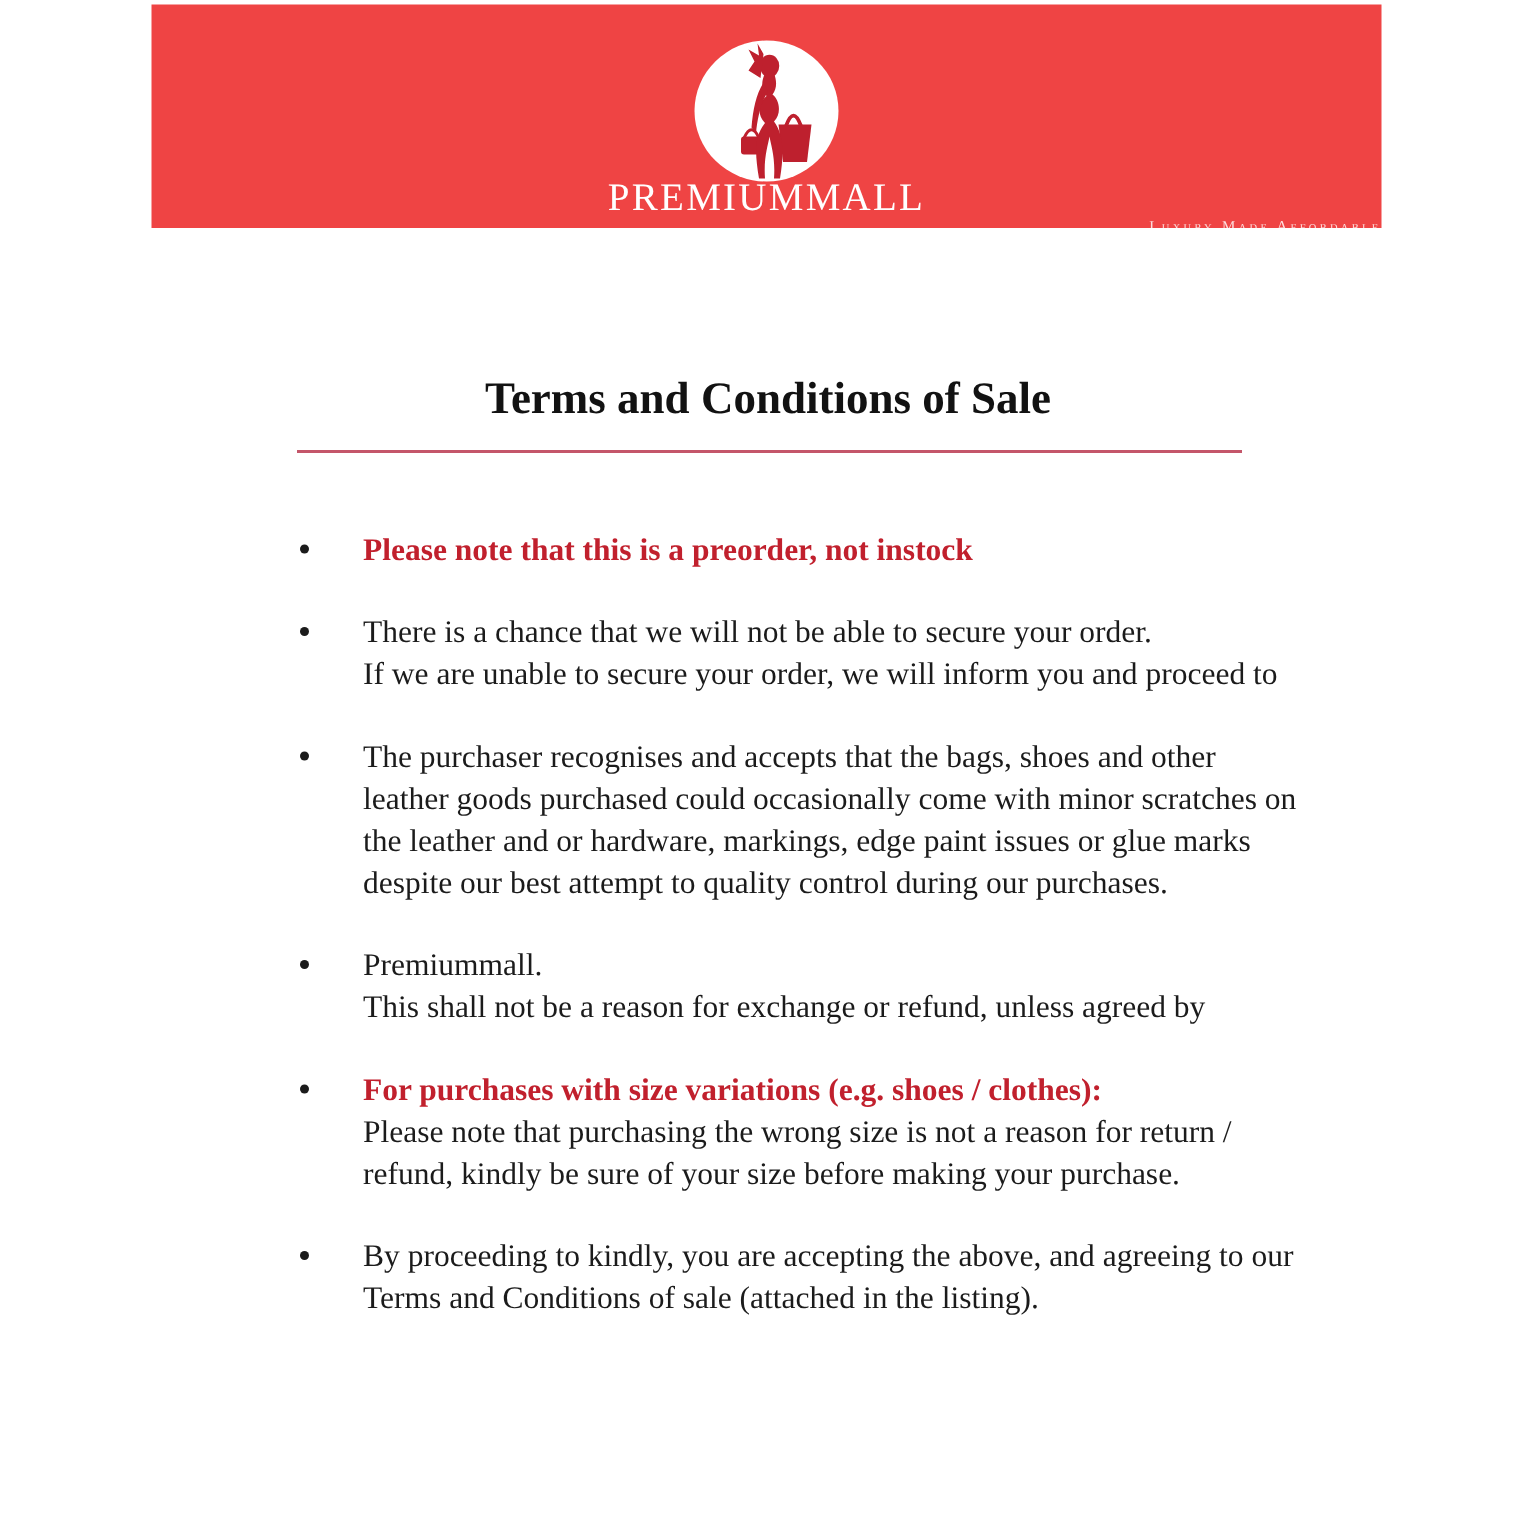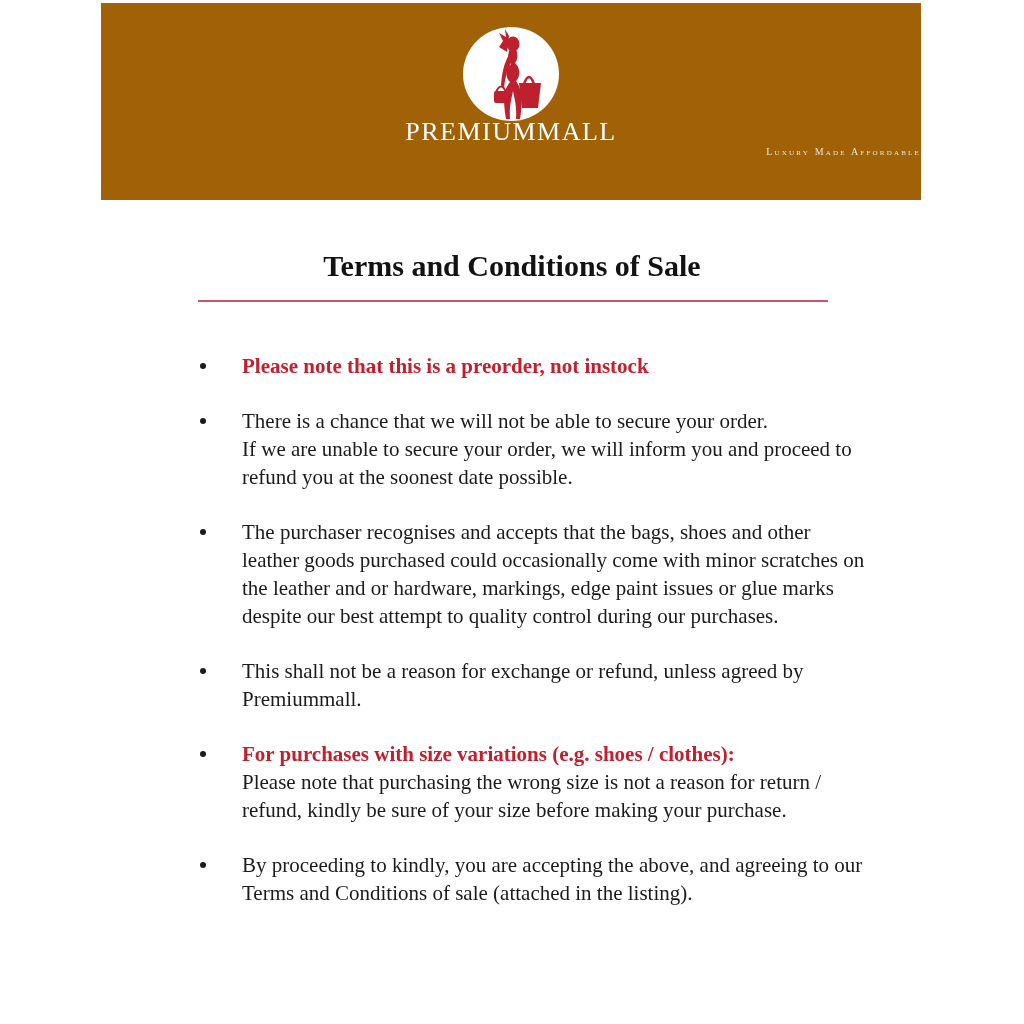--- a/index.html
+++ b/index.html
@@ -3,22 +3,22 @@
 <meta charset="utf-8">
 <style>
   html,body { margin:0; padding:0; }
   .page {
     position:relative; width:1024px; height:1024px; background:#ffffff;
     font-family:"Liberation Serif", serif; overflow:hidden;
   }
 
   
   .banner {
-    position:absolute; left:101px; top:3px; width:820px; height:197px;
-    background:#a16207;
+    position:absolute; left:101px; top:3px; width:820px; height:149px;
+    background:#ef4444;
   }
   .logo-circle {
     position:absolute; left:50%; top:24px; transform:translateX(-50%);
     width:96px; height:94px; background:#ffffff; border-radius:50%;
     overflow:hidden;
   }
   .logo-circle svg { display:block; width:100%; height:100%; }
   .brand-name {
     position:absolute; top:114px; left:0; width:100%; text-align:center;
     color:#ffffff; font-size:26px; letter-spacing:1.5px; font-weight:400;
@@ -88,33 +88,32 @@
 
   <ul class="terms">
     <li>
       <span class="dot"></span>
       <div class="line red">Please note that this is a preorder, not instock</div>
     </li>
     <li>
       <span class="dot"></span>
       <div class="line">There is a chance that we will not be able to secure your order.</div>
       <div class="line">If we are unable to secure your order, we will inform you and proceed to</div>
-      <div class="line">refund you at the soonest date possible.</div>
     </li>
     <li>
       <span class="dot"></span>
       <div class="line">The purchaser recognises and accepts that the bags, shoes and other</div>
       <div class="line">leather goods purchased could occasionally come with minor scratches on</div>
       <div class="line">the leather and or hardware, markings, edge paint issues or glue marks</div>
       <div class="line">despite our best attempt to quality control during our purchases.</div>
     </li>
     <li>
       <span class="dot"></span>
+      <div class="line">Premiummall.</div>
       <div class="line">This shall not be a reason for exchange or refund, unless agreed by</div>
-      <div class="line">Premiummall.</div>
     </li>
     <li>
       <span class="dot"></span>
       <div class="line red">For purchases with size variations (e.g. shoes / clothes):</div>
       <div class="line">Please note that purchasing the wrong size is not a reason for return /</div>
       <div class="line">refund, kindly be sure of your size before making your purchase.</div>
     </li>
     <li>
       <span class="dot"></span>
       <div class="line">By proceeding to kindly, you are accepting the above, and agreeing to our</div>

